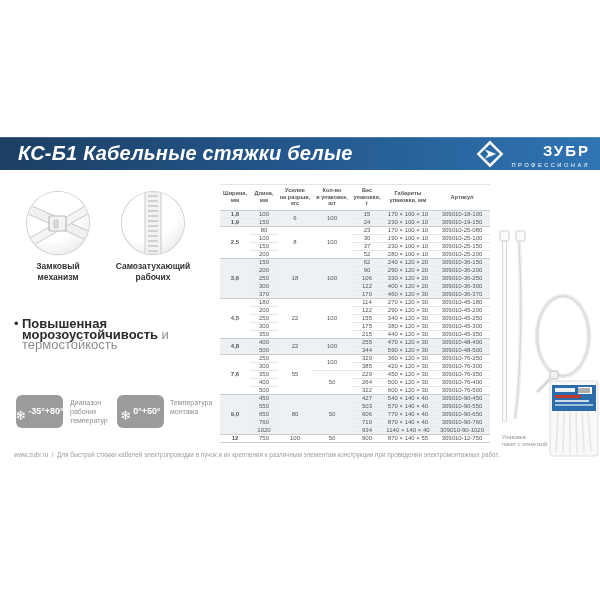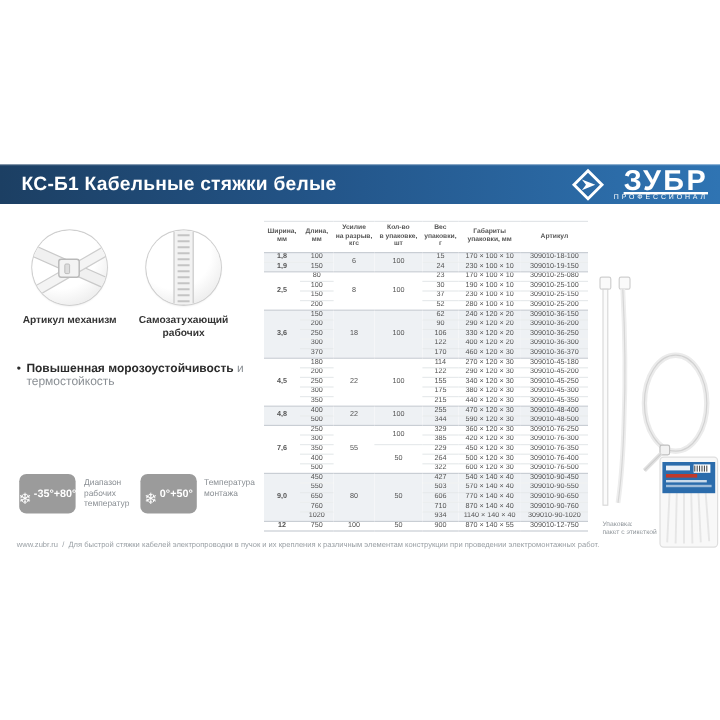--- a/index.html
+++ b/index.html
@@ -4,41 +4,41 @@
 <style>
   html,body{margin:0;padding:0;background:#fff;}
   #page{position:relative;width:600px;height:600px;background:#fff;overflow:hidden;
         font-family:"Liberation Sans",sans-serif;-webkit-font-smoothing:antialiased;}
 
   
   .header-bar{position:absolute;left:0;top:137px;width:600px;height:33px;
     background:linear-gradient(90deg,#1c3f63 0%,#235589 45%,#2f74b3 100%);
     box-shadow:inset 0 1px 0 rgba(255,255,255,.18);}
   .header-title{position:absolute;left:18px;top:0;height:33px;line-height:33px;
-    color:#fff;font-size:16px;font-weight:bold;letter-spacing:.2px;}
+    color:#fff;font-size:20px;font-weight:bold;letter-spacing:.2px;font-style:italic;}
   .logo{position:absolute;right:10px;top:1px;height:32px;display:flex;align-items:center;gap:7px;}
   .logo-diamond{width:28px;height:28px;display:block;}
   .logo-text{display:flex;flex-direction:column;align-items:flex-end;}
-  .logo-brand{color:#fff;font-weight:bold;font-size:24px;line-height:21px;letter-spacing:2px;text-decoration:underline;}
+  .logo-brand{color:#fff;font-weight:bold;font-size:15px;line-height:21px;letter-spacing:2px;}
   .logo-sub{color:#fff;font-size:5.8px;letter-spacing:2.4px;margin-top:1px;}
 
   
   .fcircle{position:absolute;width:62px;height:62px;border-radius:50%;
     background:radial-gradient(circle at 38% 30%,#ffffff 52%,#ececec 82%,#d4d4d4 100%);
     box-shadow:0 0 0 1px #cfcfcf, 0 1px 2px rgba(0,0,0,.12);overflow:hidden;}
   #circle1{left:27px;top:192px;} #circle2{left:122px;top:192px;}
   .fcircle svg{width:62px;height:62px;display:block;}
   .circle-label{position:absolute;text-align:center;font-size:8.5px;font-weight:bold;
     color:#333;line-height:10.5px;}
   #clabel1{left:16px;top:261px;width:84px;}
   #clabel2{left:104px;top:261px;width:98px;}
 
   .bullets{position:absolute;left:14px;top:303px;width:208px;margin:0;padding:0;list-style:none;}
   .bullets li{position:relative;padding-left:8px;margin-bottom:7px;
-    font-size:10px;line-height:10.5px;color:#8a8f94;}
+    font-size:13px;line-height:10.5px;color:#8a8f94;margin-top:16px;}
   .bullets li::before{content:"•";position:absolute;left:0;top:0;color:#2b2b2b;}
   .bullets b{color:#2b2b2b;}
 
   .badge{position:absolute;width:47px;height:33px;border-radius:6px;background:#9b9b9b;
     display:flex;align-items:center;justify-content:center;gap:2px;}
   #badge1{left:16px;top:395px;} #badge2{left:117px;top:395px;}
   .flake{color:#fff;font-size:13px;line-height:13px;margin-top:8px;}
   .temps{display:flex;flex-direction:row;align-items:flex-start;}
   .temps span{color:#fff;font-weight:bold;font-size:9px;line-height:11px;}
   .badge-label{position:absolute;font-size:7px;line-height:9px;color:#8a8f94;}
@@ -114,21 +114,21 @@
           <line x1="26" y1="29" x2="36" y2="29"></line>
         <line x1="26" y1="34" x2="36" y2="34"></line>
           <line x1="26" y1="39" x2="36" y2="39"></line>
         <line x1="26" y1="44" x2="36" y2="44"></line>
           <line x1="26" y1="49" x2="36" y2="49"></line>
         <line x1="26" y1="54" x2="36" y2="54"></line>
           <line x1="26" y1="59" x2="36" y2="59"></line>
       </g>
     </svg>
   </div>
-  <div class="circle-label" id="clabel1">Артикул механизм</div>
+  <div class="circle-label" id="clabel1">Замковый механизм</div>
   <div class="circle-label" id="clabel2">Самозатухающий рабочих</div>
 
   <ul class="bullets">
     <li><b>Повышенная морозоустойчивость</b><span> и термостойкость</span></li>
   </ul>
 
   <div class="badge" id="badge1">
     <span class="flake">❄</span>
     <span class="temps">
       <span>-35°</span>

